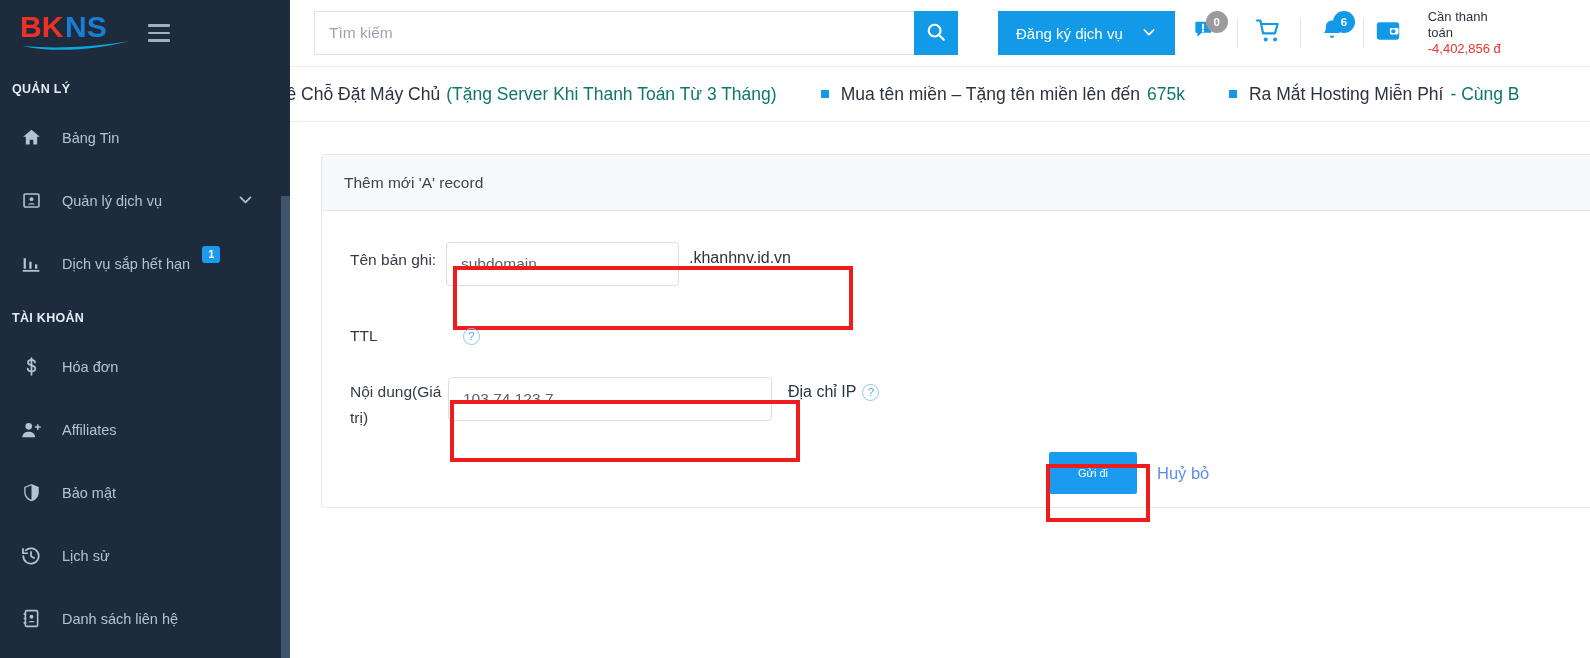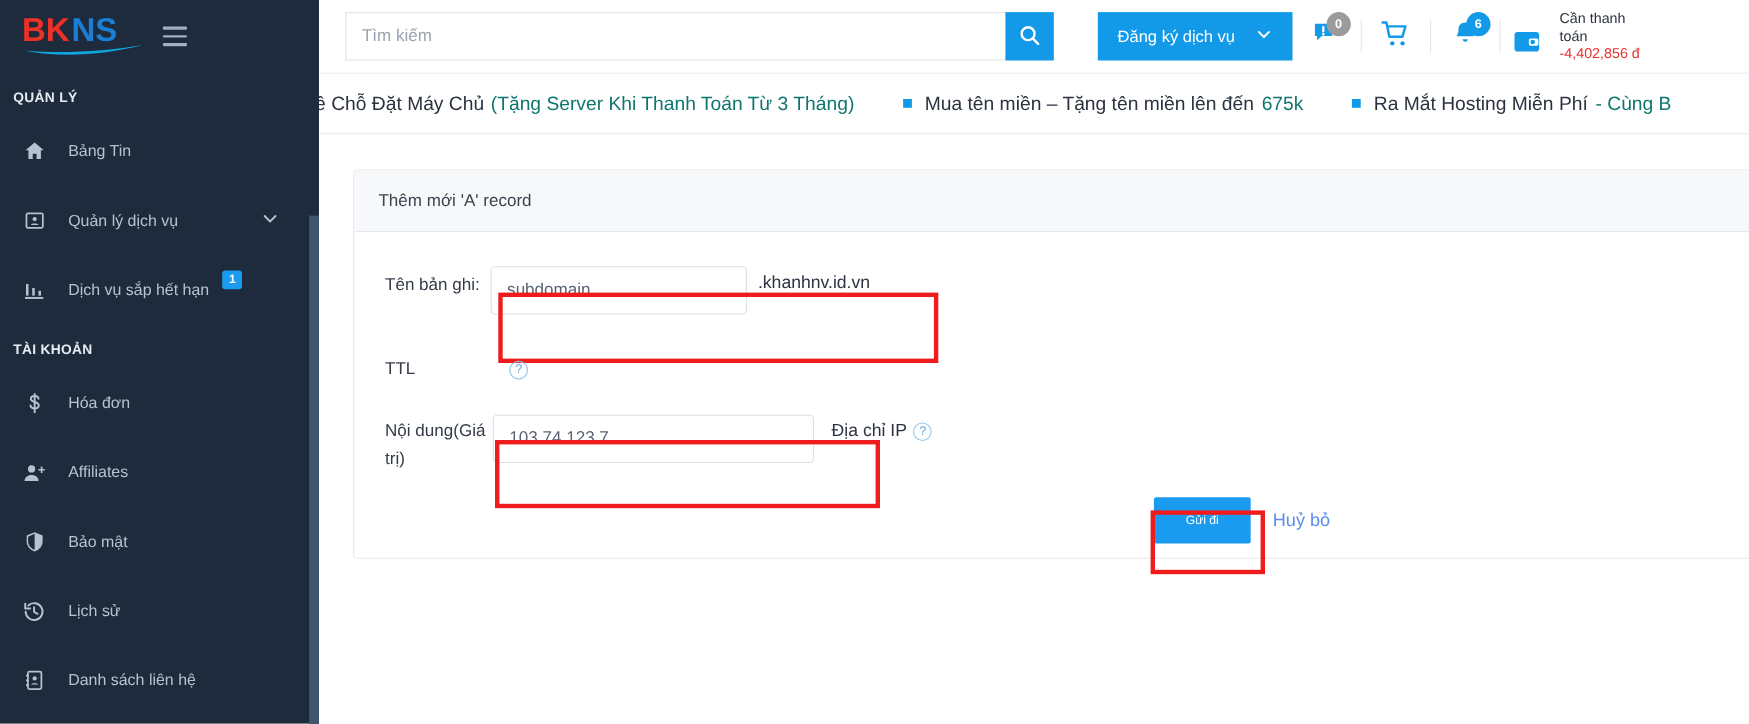--- a/index.html
+++ b/index.html
@@ -89,21 +89,21 @@
   }
   .vdiv { width: 1px; height: 30px; background: #e2e6ea; }
   .badge {
     position: absolute; top: 1px; left: 50%;
     font-size: 11.5px; color: #fff; font-weight: 600;
     border-radius: 12px; min-width: 22px; height: 22px;
     display: flex; align-items: center; justify-content: center; padding: 0 5px;
   }
   .badge.gray { background: #9b9b9b; }
   .badge.blue { background: #129ae8; }
-  .wallet-cell { display: flex; align-items: flex-end; gap: 16px; padding-left: 10px; cursor: pointer; }
+  .wallet-cell { display: flex; align-items: center; gap: 26px; padding-left: 10px; cursor: pointer; }
   .wallet-text { font-size: 13px; line-height: 1.25; color: #2c3340; max-width: 92px; }
   .wallet-amount { color: #e8322c; }
 
   
   .ticker {
     height: 56px; flex: 0 0 56px; border-top: 1px solid #e9ecef;
     border-bottom: 1px solid #e9ecef; background: #fff;
     display: flex; align-items: center; overflow: hidden; position: relative;
   }
   .ticker-inner { display: flex; align-items: center; white-space: nowrap; margin-left: -23px; }
@@ -385,21 +385,21 @@
           </div>
           <div class="redbox" style="left:131px; top:55px; width:400px; height:64px;"></div>
 
           <div class="frow" style="height:74px; align-items:center;">
             <div class="flabel" style="padding-top:0;">TTL</div>
             <span class="qmark" style="margin-left:17px;">?</span>
           </div>
 
           <div class="frow" style="height:70px;">
             <div class="flabel" style="padding-top:6px;width:128px;flex:0 0 128px;">Nội dung(Giá trị)</div>
-            <input class="txtinput" style="width: 292px; margin-top: 4px; margin-left: -2px;" type="text" value="103.74.123.7">
+            <input class="txtinput" style="width: 324px; margin-top: 4px; margin-left: -2px;" type="text" value="103.74.123.7">
             <div class="suffix" style="padding-top:10px;margin-left:16px;display:flex;align-items:center;gap:6px;">
               <span>Địa chỉ IP</span>
               <span class="qmark">?</span>
             </div>
           </div>
           <div class="redbox" style="left:128px; top:189px; width:350px; height:62px;"></div>
 
           <div class="frow" style="padding-left:727px; align-items:center; height:60px;">
             <button class="submit-btn">Gửi đi</button>
             <span class="cancel-link">Huỷ bỏ</span>

